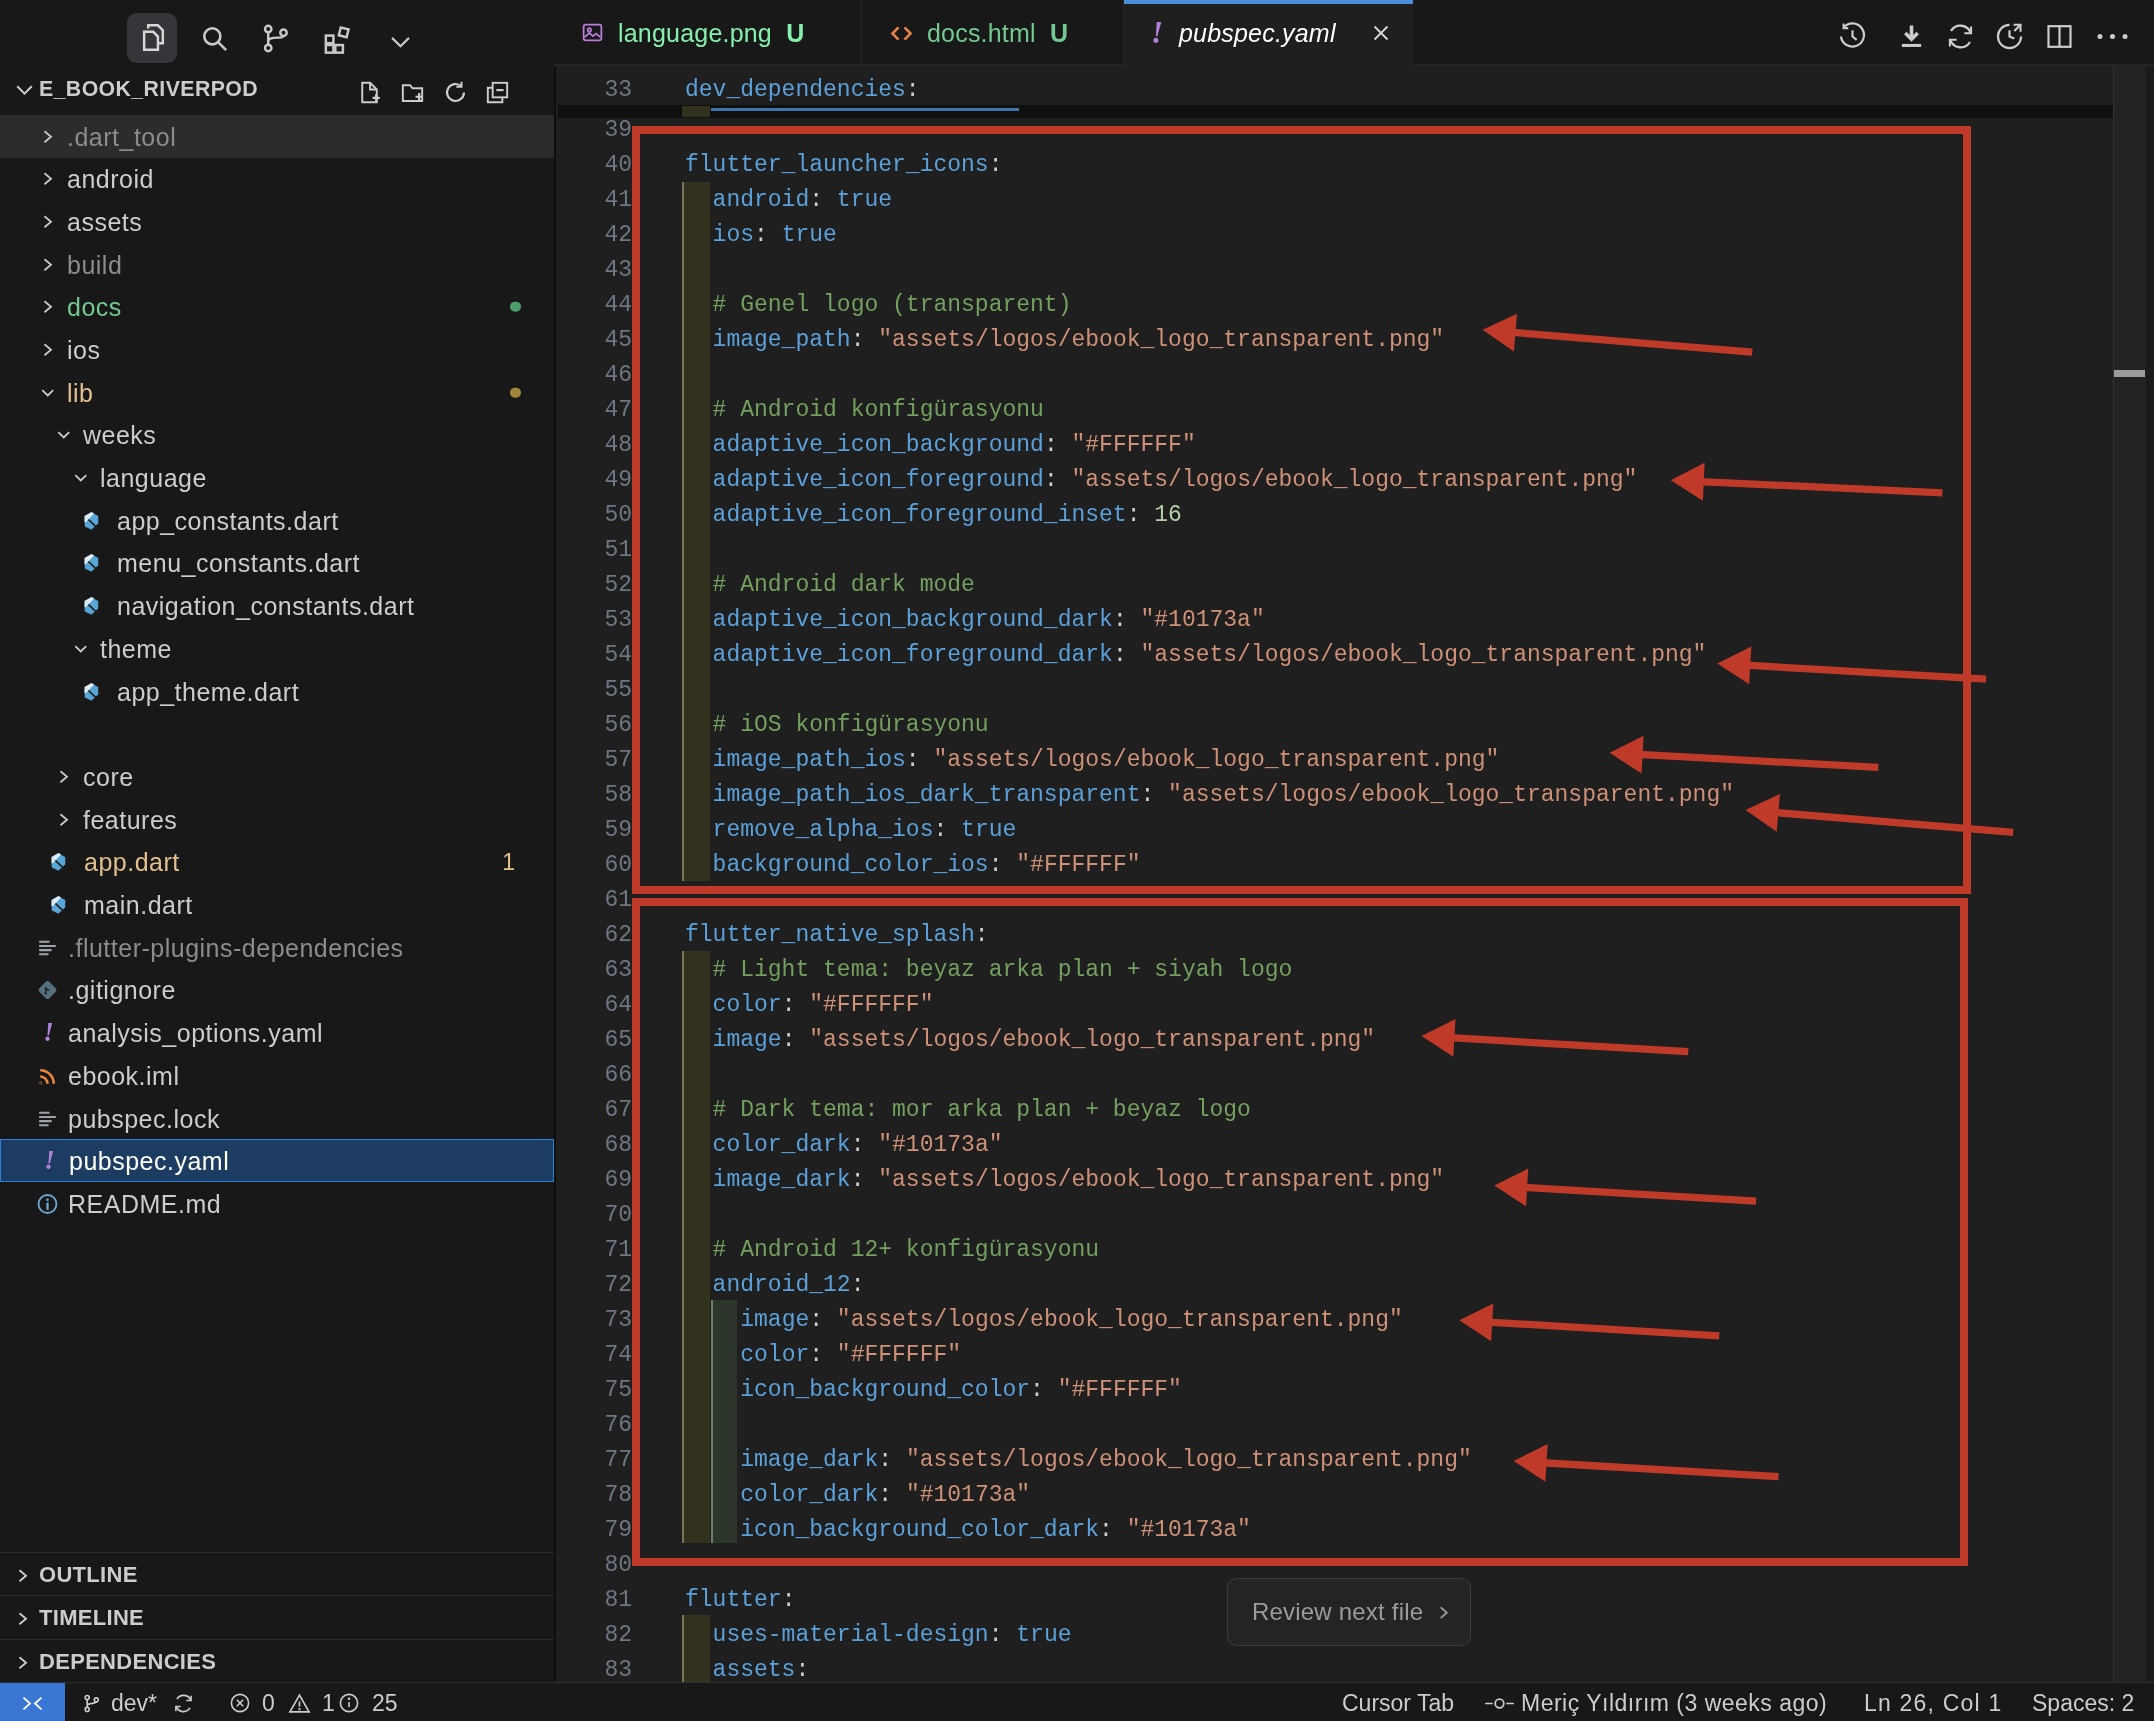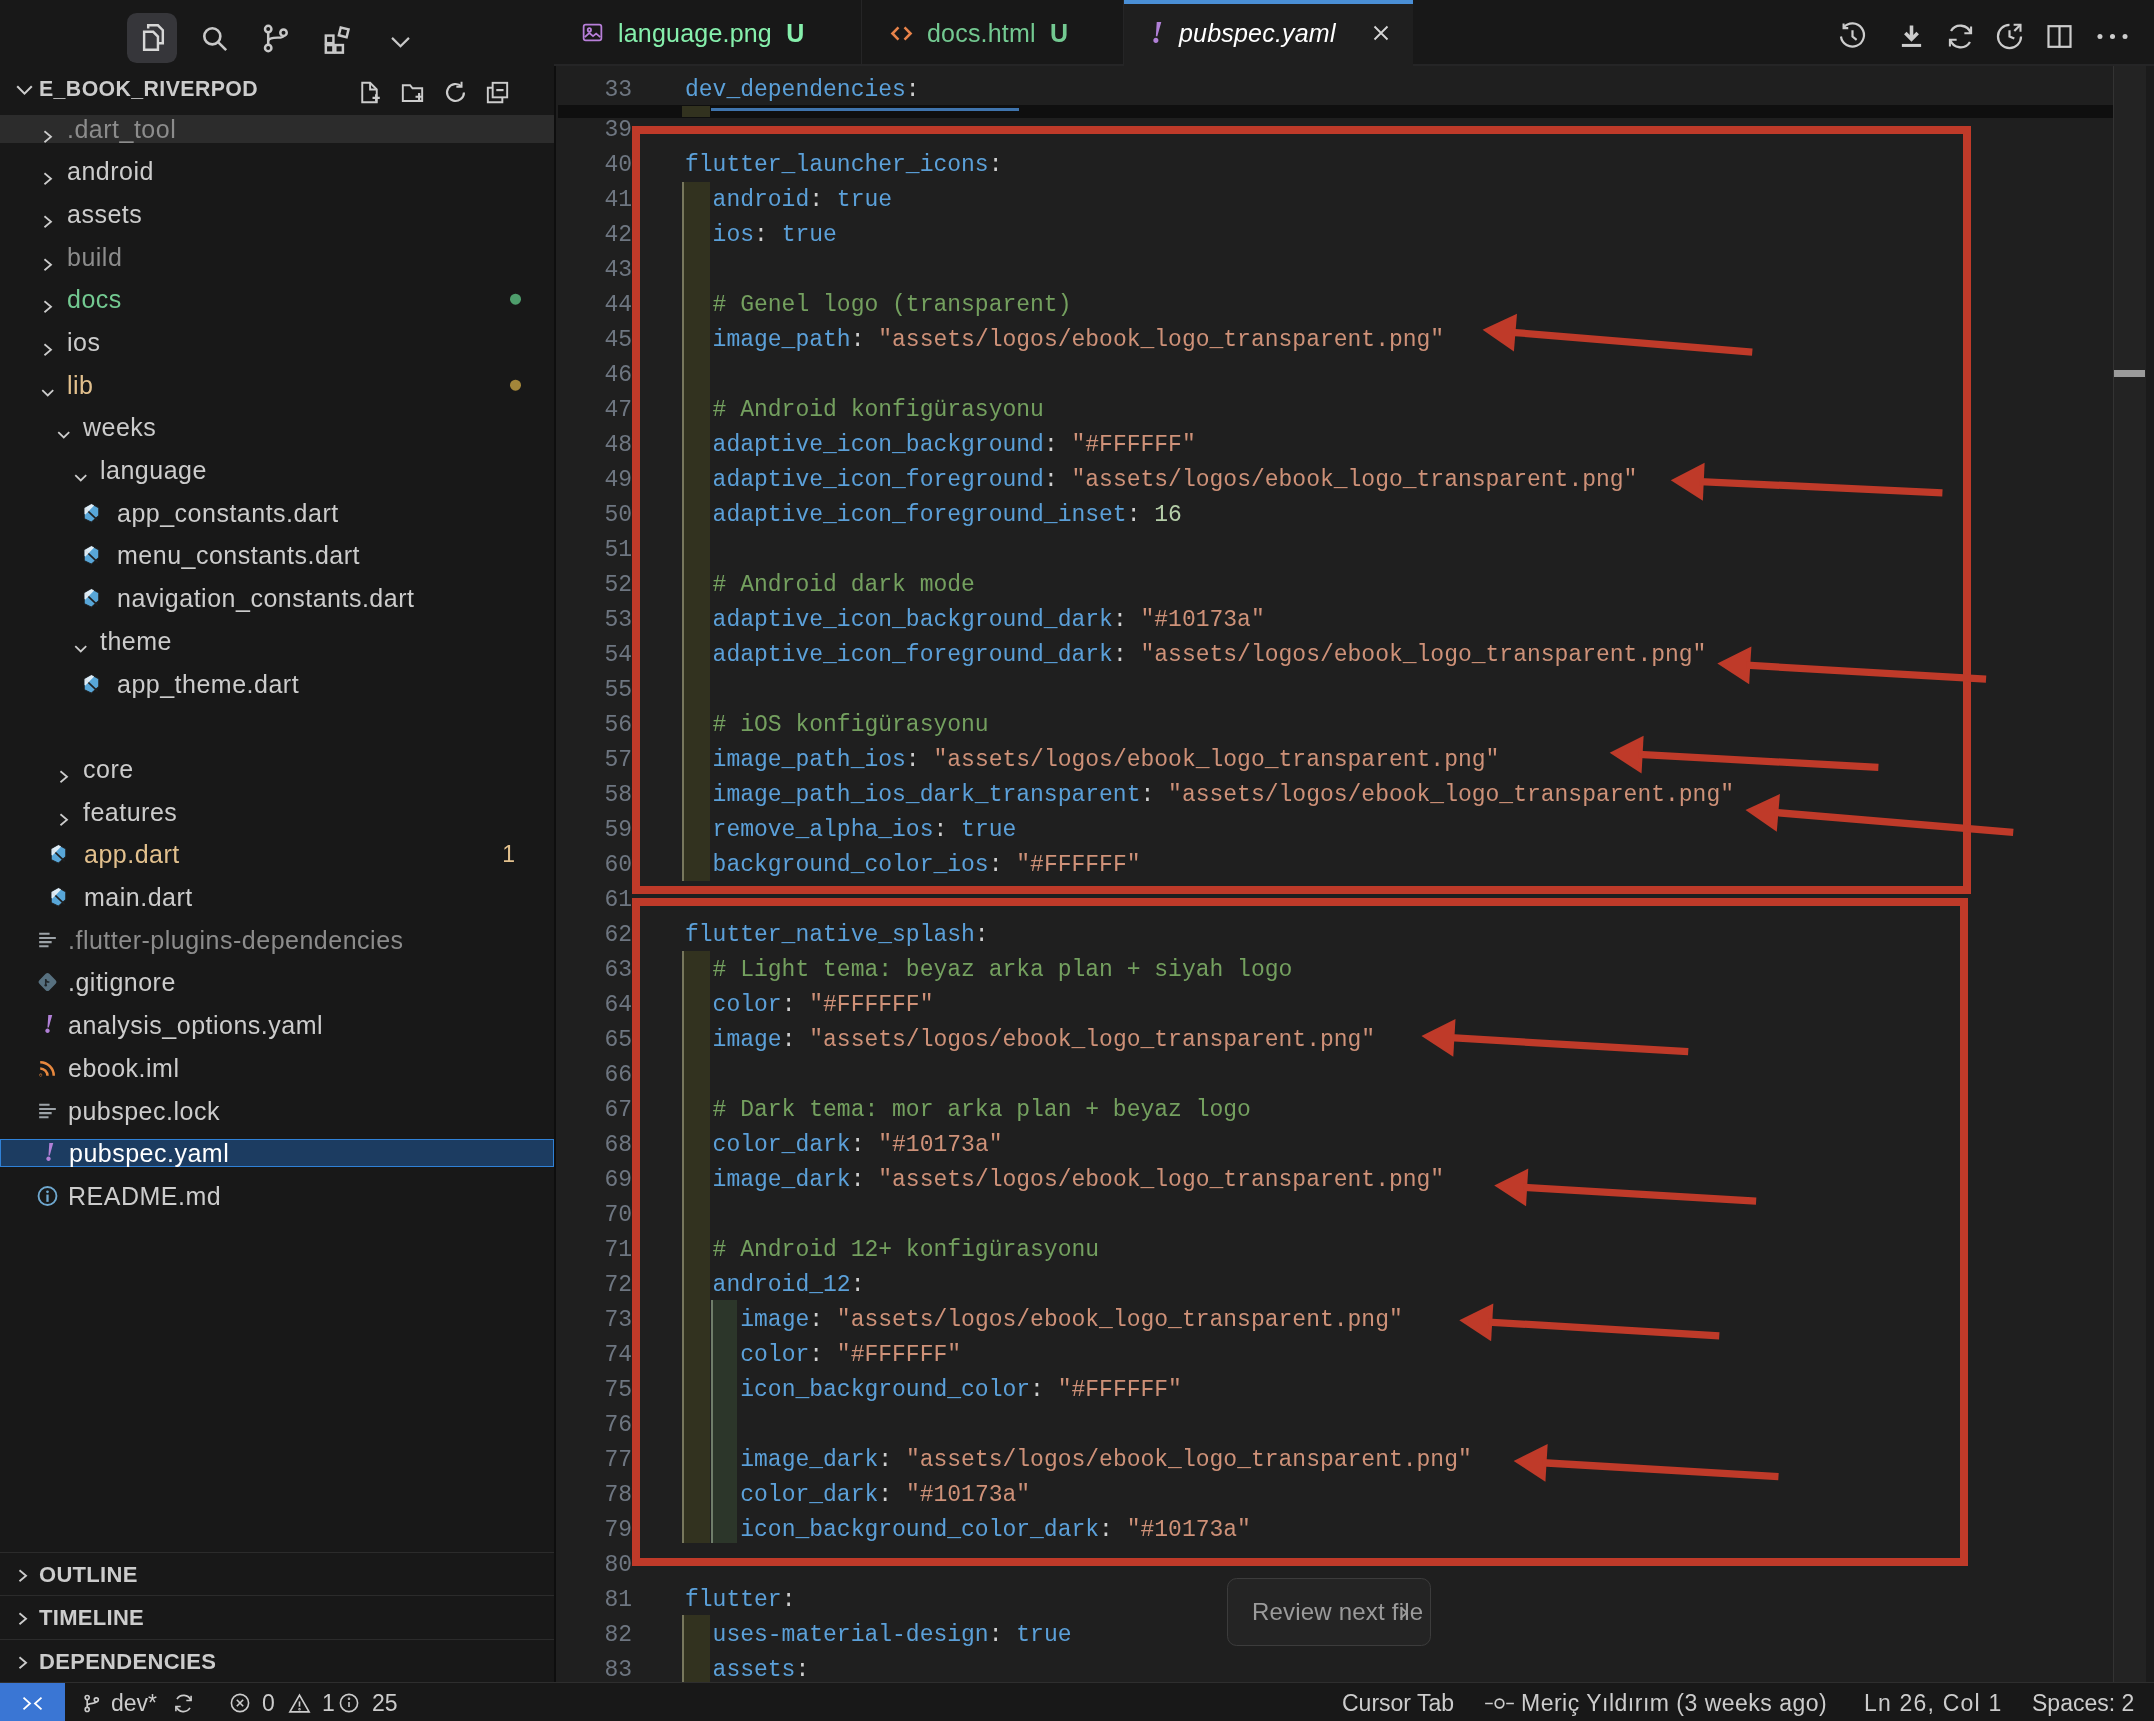--- a/index.html
+++ b/index.html
@@ -1,21 +1,21 @@
 <!DOCTYPE html>
 <html><head><meta charset="utf-8"><style>
 *{margin:0;padding:0;box-sizing:border-box}
 html,body{-webkit-font-smoothing:antialiased;width:2154px;height:1721px;overflow:hidden;background:#181818;font-family:"Liberation Sans",sans-serif}
 #app{position:relative;width:2154px;height:1721px;will-change:transform}
 
 #sidebar{position:absolute;left:0;top:0;width:554px;height:1682px;background:#181818}
 #sb-sep{position:absolute;left:554px;top:0;width:1.9px;height:1682px;background:#0e0e0e}
 .sbicon{position:absolute;top:0}
 #filesbtn{position:absolute;left:127px;top:12.6px;width:50px;height:50px;background:#36363a;border-radius:9.7px}
-.trow{position:absolute;left:0;width:554px;height:28px}
+.trow{position:absolute;left:0;width:554px;height:43px}
 .trow.hov{background:#2c2c2c}
 .trow.sel{background:#1c3c61;border:1.9px solid #2f81d7}
 .chev{position:absolute;top:12.6px;width:17.5px;height:17.5px}
 .tl{position:absolute;top:50%;transform:translateY(-50%);font-size:25px;letter-spacing:0.5px;white-space:nowrap}
 .t-norm{color:#cccccc} .t-dim{color:#8c8c8c} .t-green{color:#73c991} .t-gold{color:#e2c08d} .t-sel{color:#ffffff}
 .fiw{position:absolute;top:50%;transform:translateY(-50%);width:0;height:25px}
 .fi{position:absolute;left:-11.6px;top:0;width:25px;height:25px}
 .dot{position:absolute;right:33px;top:50%;transform:translateY(-50%);width:10.7px;height:10.7px;border-radius:50%}
 .badge1{position:absolute;right:39px;top:50%;transform:translateY(-50%);color:#e2c08d;font-size:23px}
 .sechead{position:absolute;left:0;width:554px;height:44px;border-top:1px solid #2b2b2b;color:#cccccc;font-weight:bold;font-size:22px}
@@ -430,21 +430,21 @@
 <polygon points="1465.0,1068.0 1497.8,1089.4 1500.1,1050.5" fill="#bf3a29"></polygon>
 <line x1="1494.9" y1="1069.7" x2="1740" y2="1084" stroke="#bf3a29" stroke-width="7.5"></line>
 <polygon points="1540.0,1222.0 1572.8,1243.5 1575.1,1204.5" fill="#bf3a29"></polygon>
 <line x1="1569.9" y1="1223.8" x2="1810" y2="1238" stroke="#bf3a29" stroke-width="7.5"></line>
 <polygon points="1504.0,1361.0 1536.8,1382.5 1539.1,1343.6" fill="#bf3a29"></polygon>
 <line x1="1533.9" y1="1362.8" x2="1772" y2="1377" stroke="#bf3a29" stroke-width="7.5"></line>
 <polygon points="1560.0,1506.0 1592.8,1527.5 1595.1,1488.5" fill="#bf3a29"></polygon>
 <line x1="1589.9" y1="1507.8" x2="1833" y2="1522" stroke="#bf3a29" stroke-width="7.5"></line>
       </svg>
 
-  <div style="position:absolute;left:671px;top:1512px;width:204px;height:68px;background:#242424;border:1.9px solid #3c3c3c;border-radius:9.7px">
+  <div style="position:absolute;left:671px;top:1512px;width:244px;height:68px;background:#242424;border:1.9px solid #3c3c3c;border-radius:9.7px">
     <span style="position:absolute;left:24px;top:50%;transform:translateY(-50%);color:#9b9b9b;font-size:24px;white-space:nowrap;letter-spacing:0.2px">Review next file</span>
     <svg style="position:absolute;right:16.5px;top:24px" width="19.4" height="19.4" viewBox="0 0 16 16">
           <path d="M5.5 3.5 L10.5 8 L5.5 12.5" stroke="#9b9b9b" stroke-width="1.5" fill="none"></path>
         </svg>
   </div>
 
   <div style="position:absolute;left:1557px;top:0;width:33px;height:1616px;background:#232323;border-left:1px solid #333"></div>
   <div style="position:absolute;left:1590px;top:0;width:7.8px;height:1616px;background:#1b1b1b"></div>
   <div style="position:absolute;left:1558px;top:304px;width:31px;height:6.8px;background:#9b9b9b"></div>
 </div>

